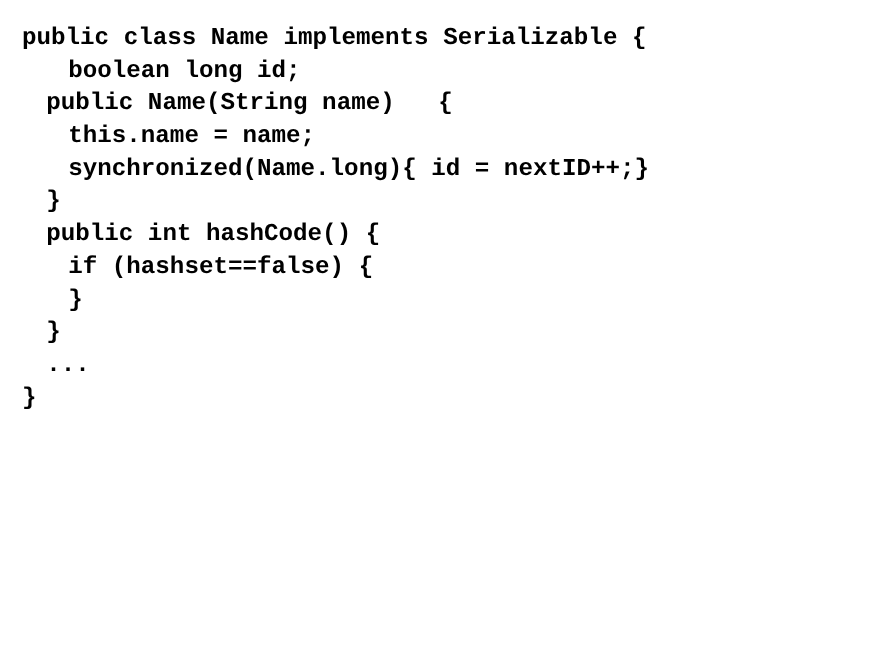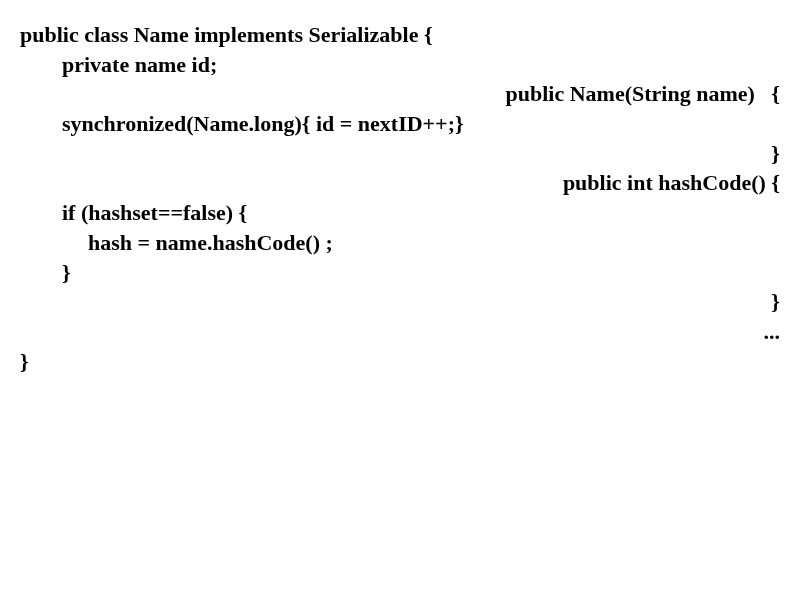--- a/index.html
+++ b/index.html
@@ -10,36 +10,36 @@
       font-weight: bold;
       font-size: 22px;
       color: #000000;
       line-height: 1.35;
       width: 800px;
       height: 600px;
       box-sizing: border-box;
     }
     .code-line {
       white-space: pre;
-      font-family: Liberation Serif, serif;
+      font-family: Liberation Mono, monospace;
     }
     .indent-0 { padding-left: 0px; }
-    .indent-1 { padding-left: 22px; text-align: right; }
+    .indent-1 { padding-left: 22px; }
     .indent-2 { padding-left: 42px; }
     .indent-4 { padding-left: 68px; }
   </style>
 </head>
 <body>
 
 <div>
   <div class="code-line indent-0">public class Name implements Serializable {</div>
-  <div class="code-line indent-2">private name id;</div>
+  <div class="code-line indent-2">boolean long id;</div>
   <div class="code-line indent-1">public Name(String name)   {</div>
+  <div class="code-line indent-2">this.name = name;</div>
   <div class="code-line indent-2">synchronized(Name.long){ id = nextID++;}</div>
   <div class="code-line indent-1">}</div>
   <div class="code-line indent-1">public int hashCode() {</div>
   <div class="code-line indent-2">if (hashset==false) {</div>
-  <div class="code-line indent-4">hash = name.hashCode() ;</div>
   <div class="code-line indent-2">}</div>
   <div class="code-line indent-1">}</div>
   <div class="code-line indent-1">...</div>
   <div class="code-line indent-0">}</div>
 </div>
 
 </body></html>

